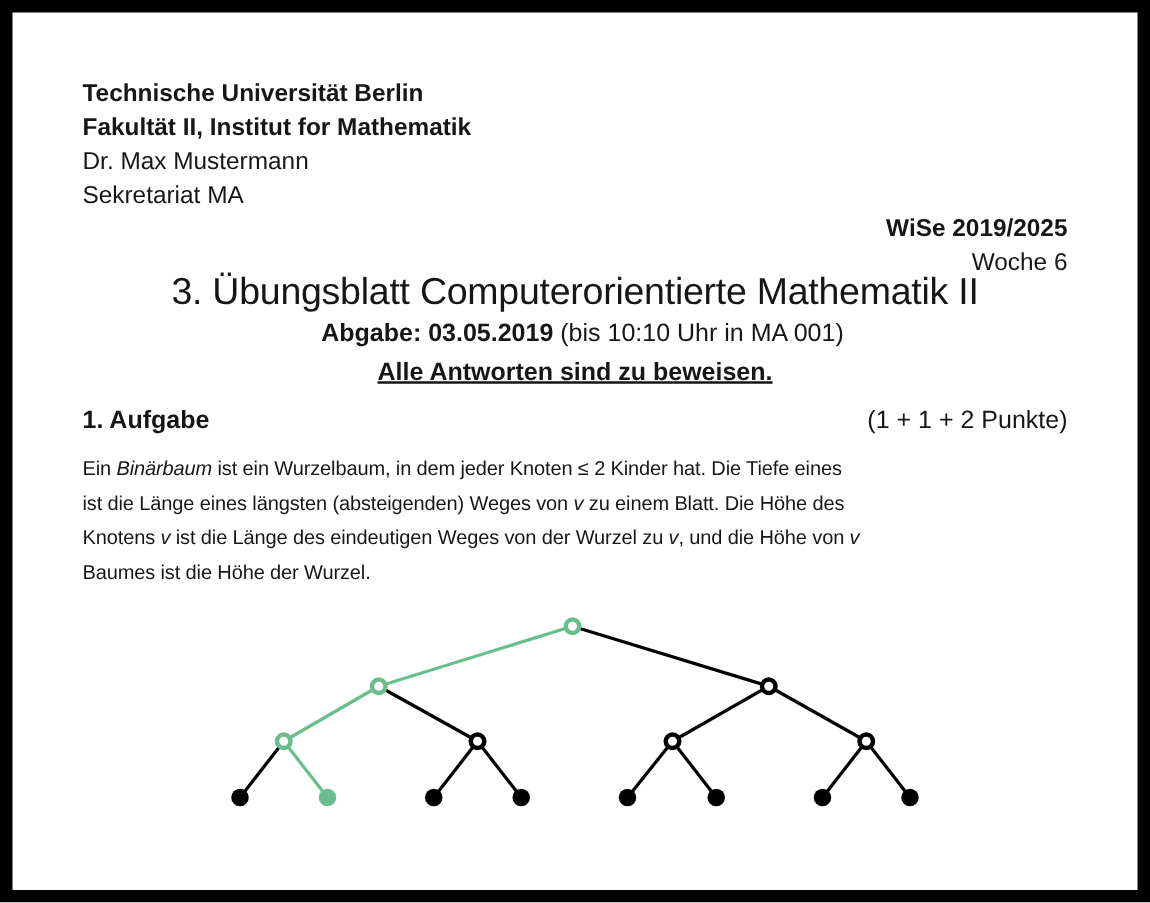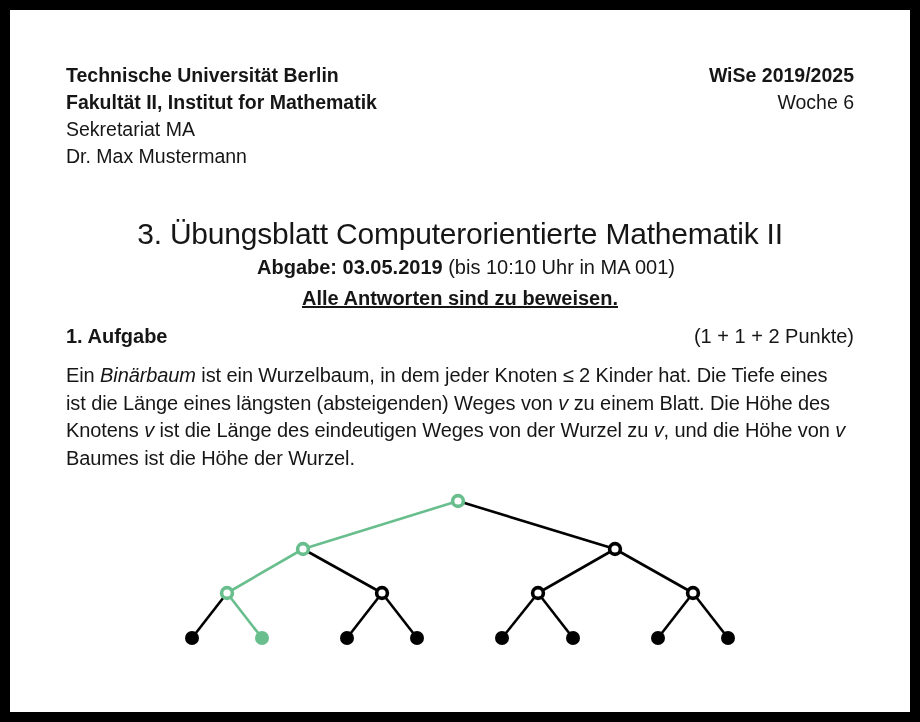--- a/index.html
+++ b/index.html
@@ -15,20 +15,21 @@
     width: 900px; height: 702px;
     background: #ffffff;
     color: #161616;
     font-family: "Liberation Sans", sans-serif;
   }
   .header {
     position: absolute;
     top: 52px; left: 56px; right: 56px;
     display: flex;
     justify-content: space-between;
+    flex-direction: column;
   }
   .hline { font-size: 19.5px; line-height: 27px; white-space: nowrap; }
   .bold { font-weight: bold; }
   .header-right { text-align: right; }
   .title {
     position: absolute;
     top: 207px; left: 0; right: 0;
     text-align: center;
     font-size: 30px;
     font-weight: normal;
@@ -54,43 +55,43 @@
     position: absolute;
     top: 315px; left: 56px; right: 56px;
     display: flex;
     justify-content: space-between;
     font-size: 20px;
   }
   .ex-label { font-weight: bold; text-align: center; }
   .paragraph {
     position: absolute;
     top: 352px; left: 56px; right: 36px;
-    font-size: 20px;
+    font-size: 16px;
     line-height: 27.5px;
     letter-spacing: -0.1px;
   }
   .paragraph em { font-style: italic; }
   .tree-svg {
     position: absolute;
     top: 460px; left: 0;
     width: 900px; height: 195px;
   }
 </style>
 </head>
 <body>
 
 <div class="frame">
   <div class="page">
 
     <div class="header">
       <div class="header-left" id="hdr-left">
           <div class="hline bold">Technische Universität Berlin</div>
           <div class="hline bold">Fakultät II, Institut for Mathematik</div>
+          <div class="hline">Dr. Max Mustermann</div>
           <div class="hline">Sekretariat MA</div>
-          <div class="hline">Dr. Max Mustermann</div>
         </div>
       <div class="header-right" id="hdr-right">
           <div class="hline bold">WiSe 2019/2025</div>
           <div class="hline">Woche 6</div>
         </div>
     </div>
 
     <div class="title">3. Übungsblatt Computerorientierte Mathematik II</div>
 
     <div class="submission">

